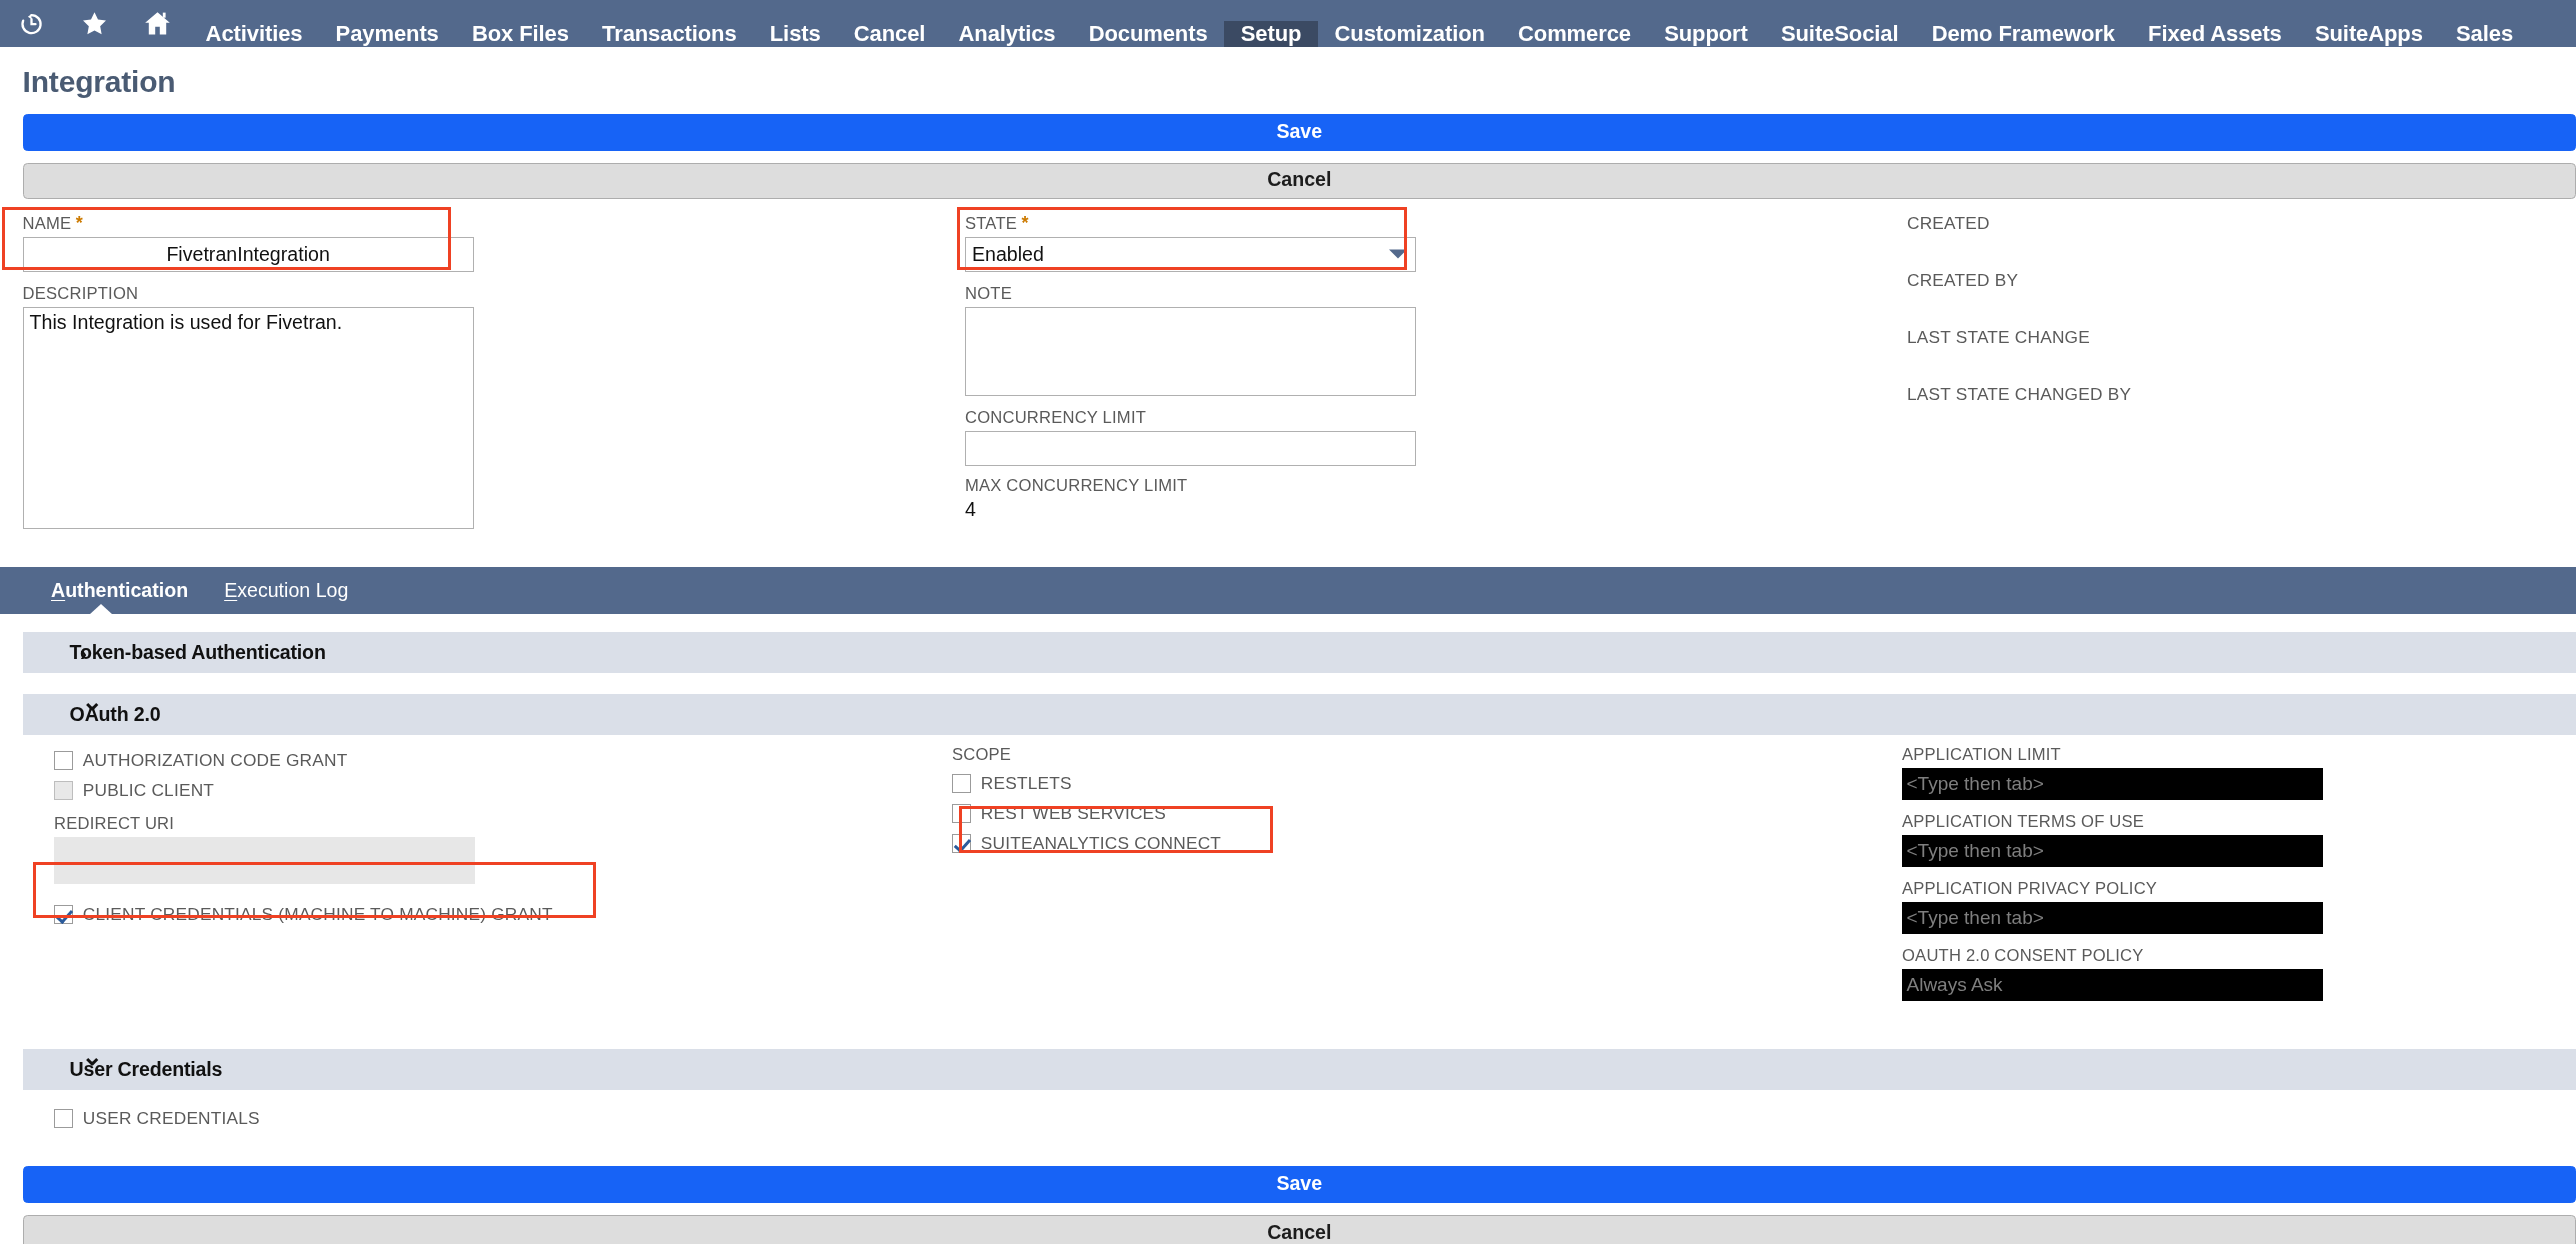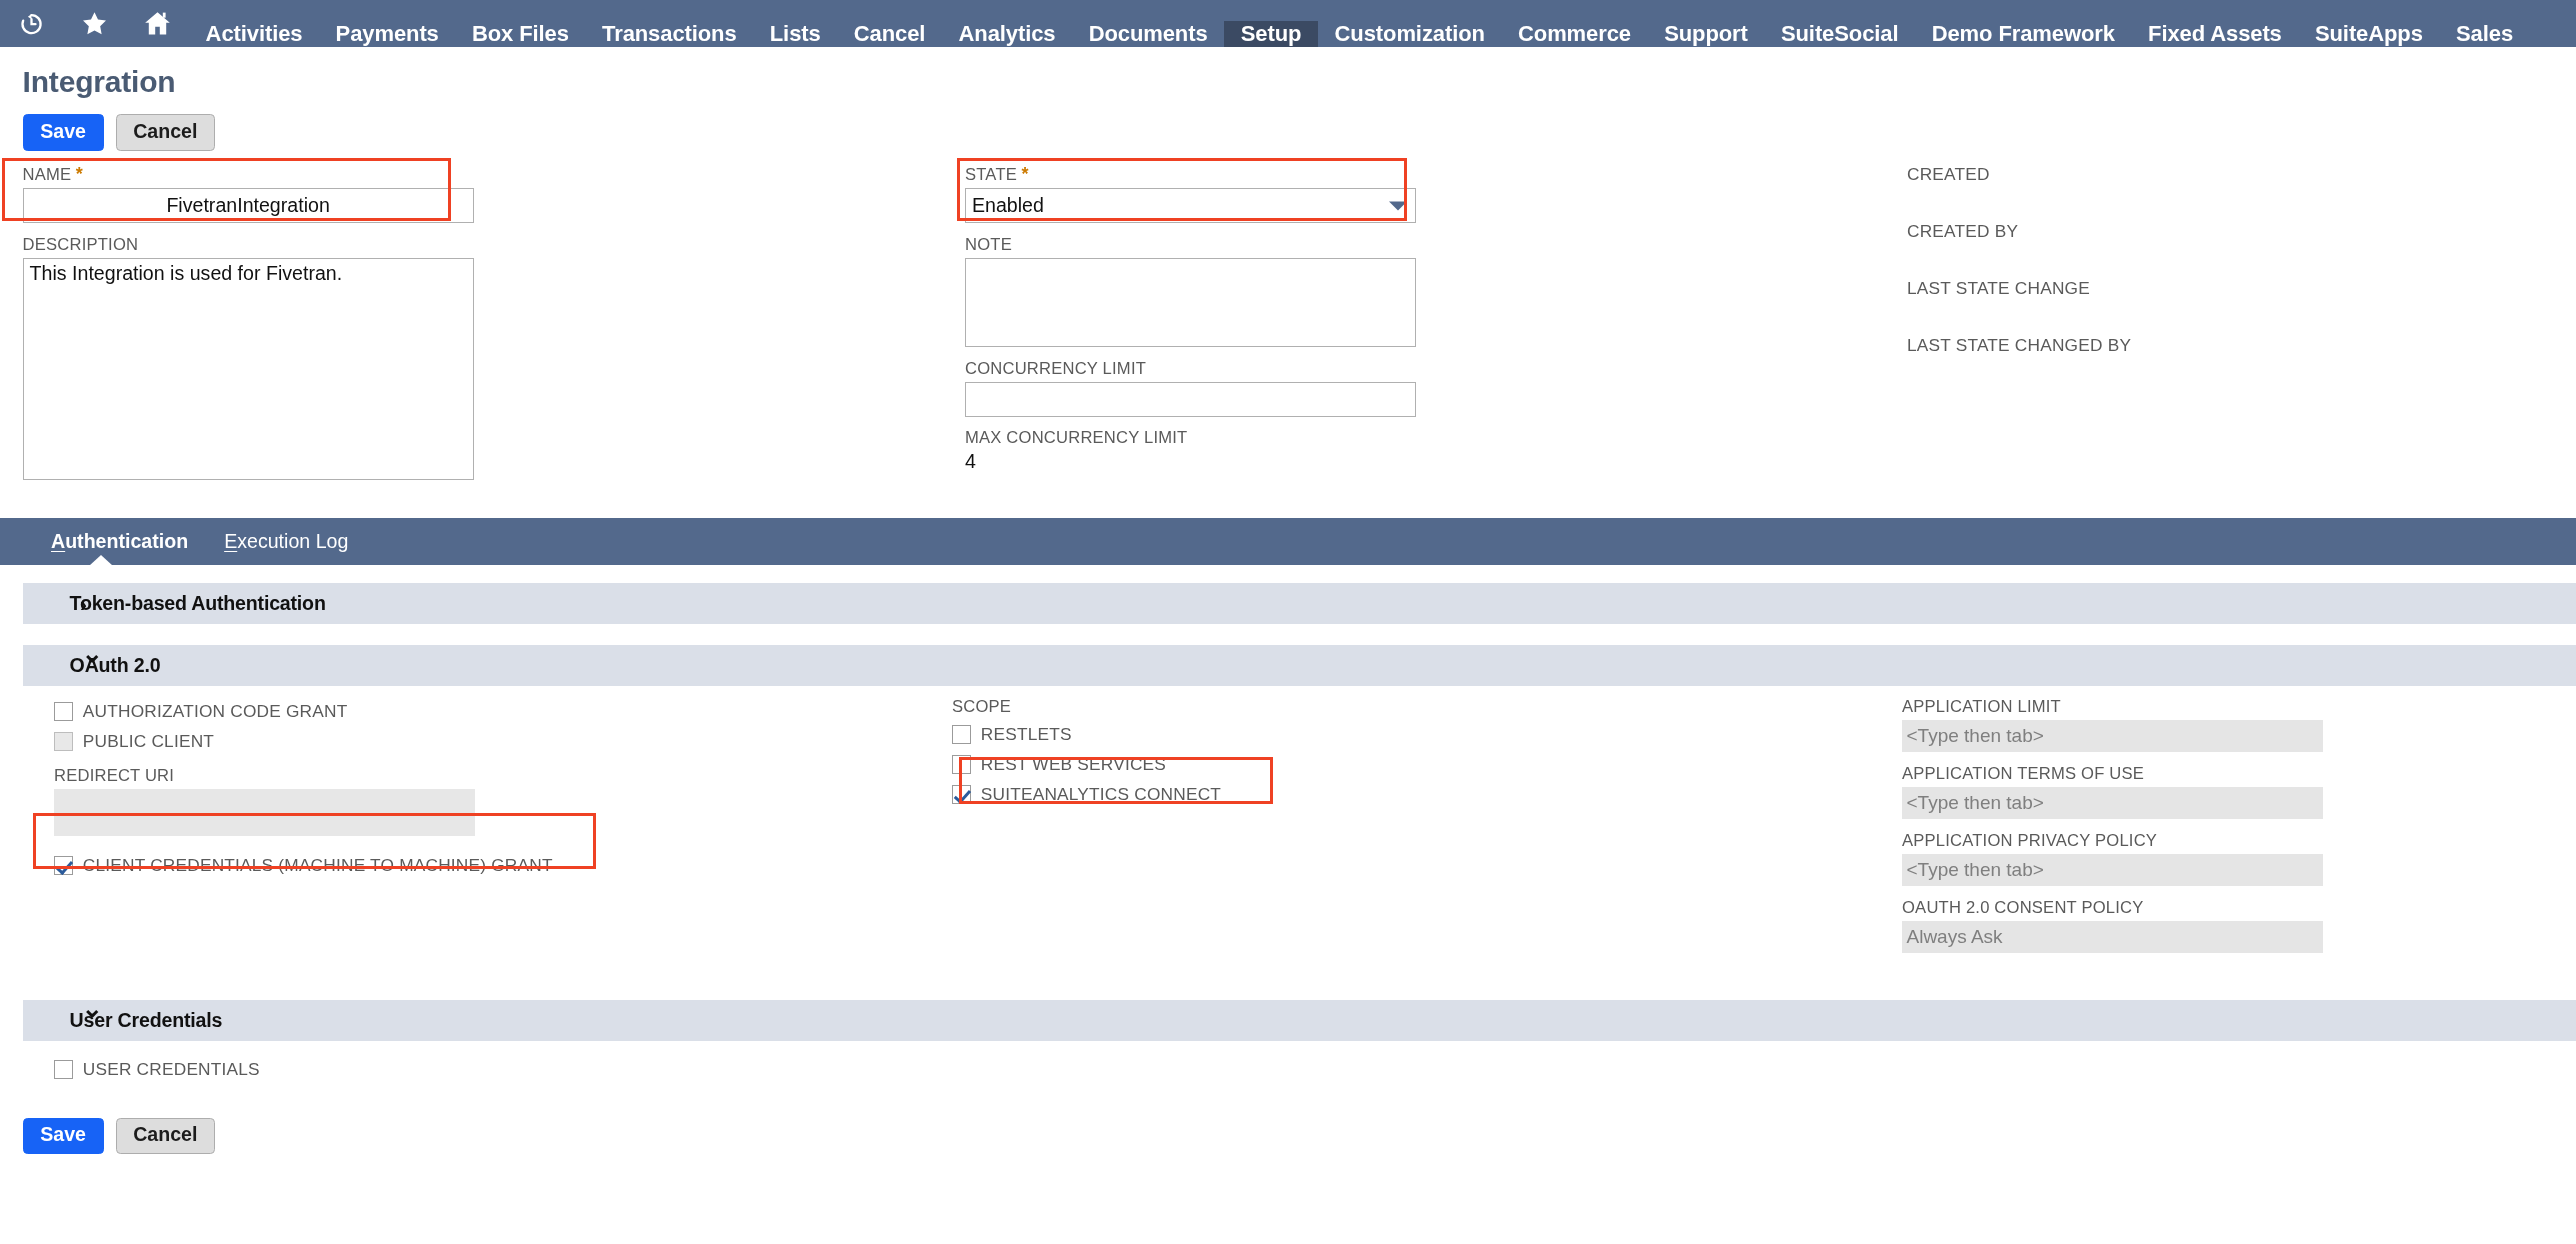--- a/index.html
+++ b/index.html
@@ -42,21 +42,21 @@
 
   
   #page-head { padding: 18px 0 0 22.6px; }
   #page-title {
     font-size: 30px;
     font-weight: bold;
     color: #4a5b73;
     letter-spacing: -0.2px;
     margin: 0;
   }
-  .btn-row { display: flex; gap: 12px; margin-top: 15px; }
+  .btn-row { display: flex; gap: 12px; margin-top: 15px; flex-direction: column; }
   .btn {
     font-family: "Liberation Sans", sans-serif;
     font-size: 19.6px;
     font-weight: bold;
     border-radius: 4.5px;
     padding: 6.8px 16.6px 8.3px 16.6px;
     cursor: pointer;
     line-height: 1;
     border: 0.8px solid transparent;
   }
@@ -246,21 +246,21 @@
     color: #5a5a5a;
     letter-spacing: 0.2px;
     white-space: nowrap;
   }
 
   
   .dis-field {
     position: relative;
     width: 100%;
     height: 32px;
-    background: #e5e5e5;
+    background: #000000;
     display: flex;
     align-items: center;
     padding: 0 35px 0 4.5px;
     font-size: 19px;
     color: #7f7f7f;
     cursor: default;
   }
   #redirect-uri-field {
     width: 421px; height: 47px; background: #e7e7e7;
   }

